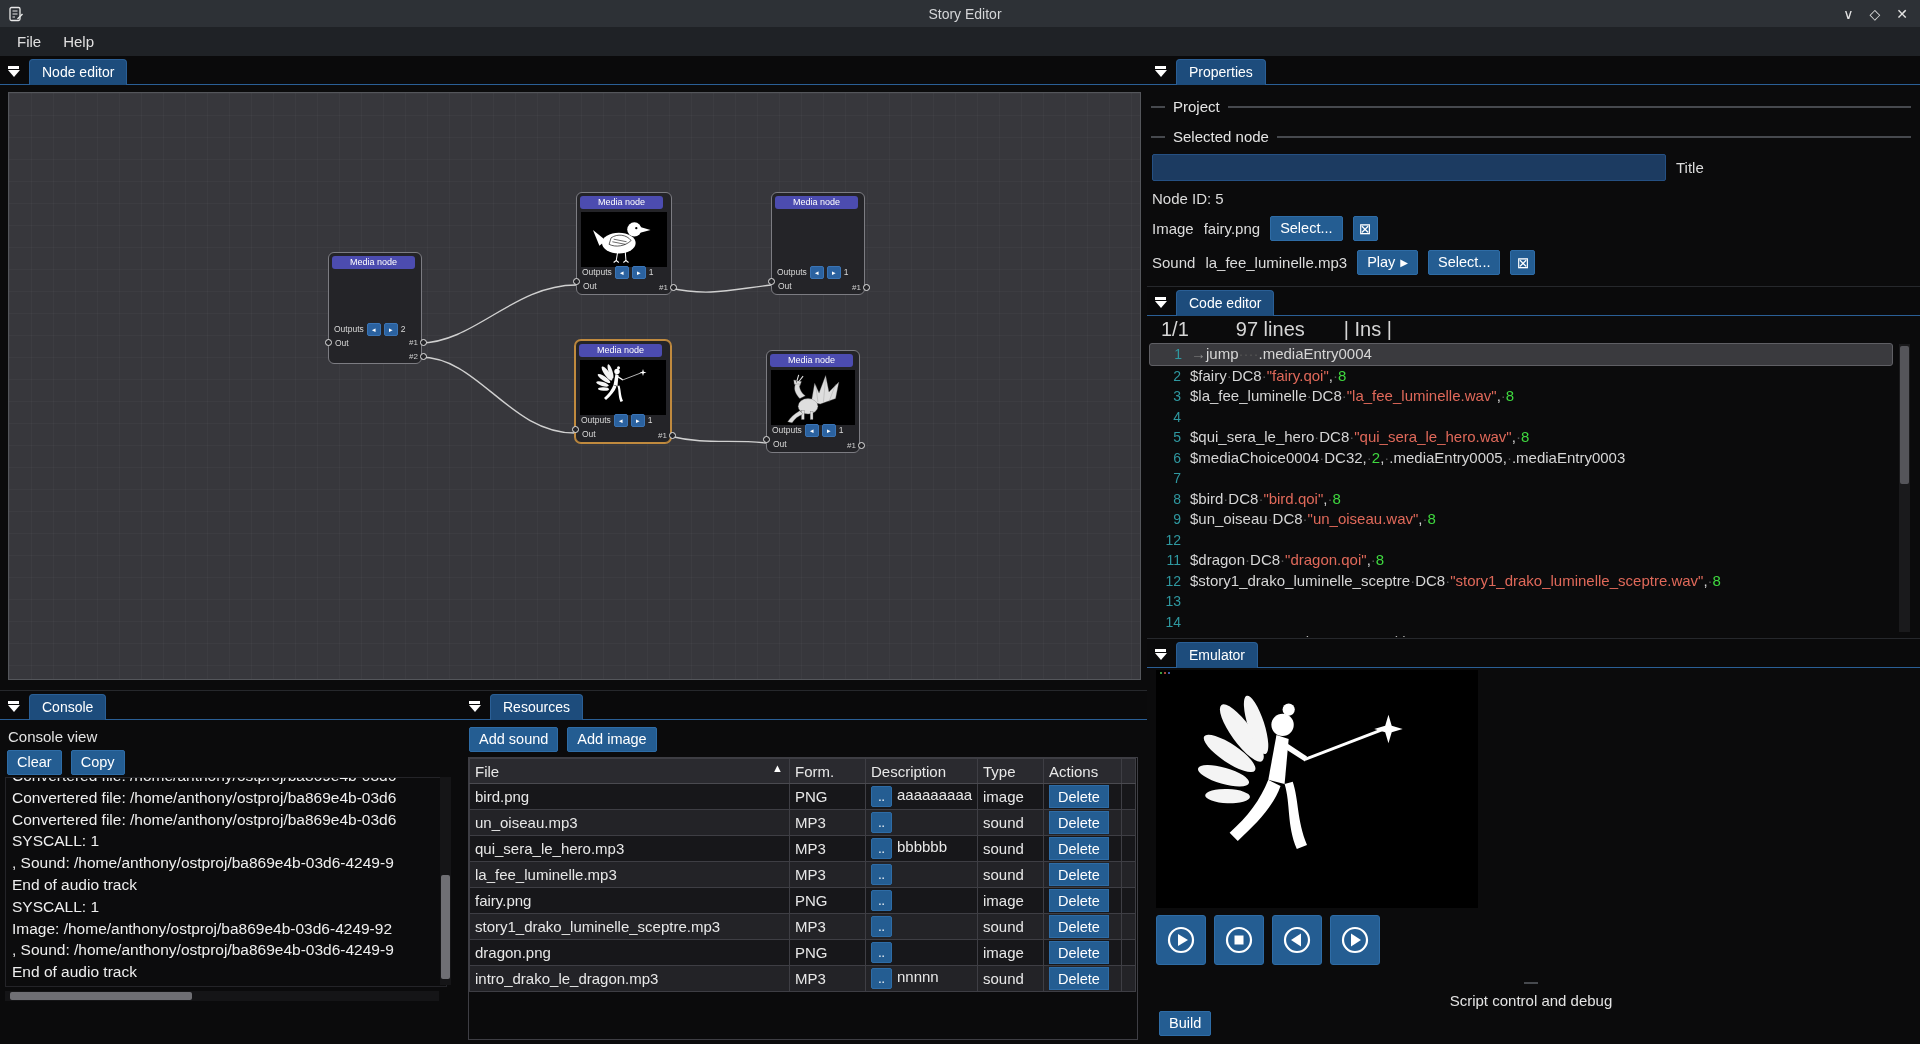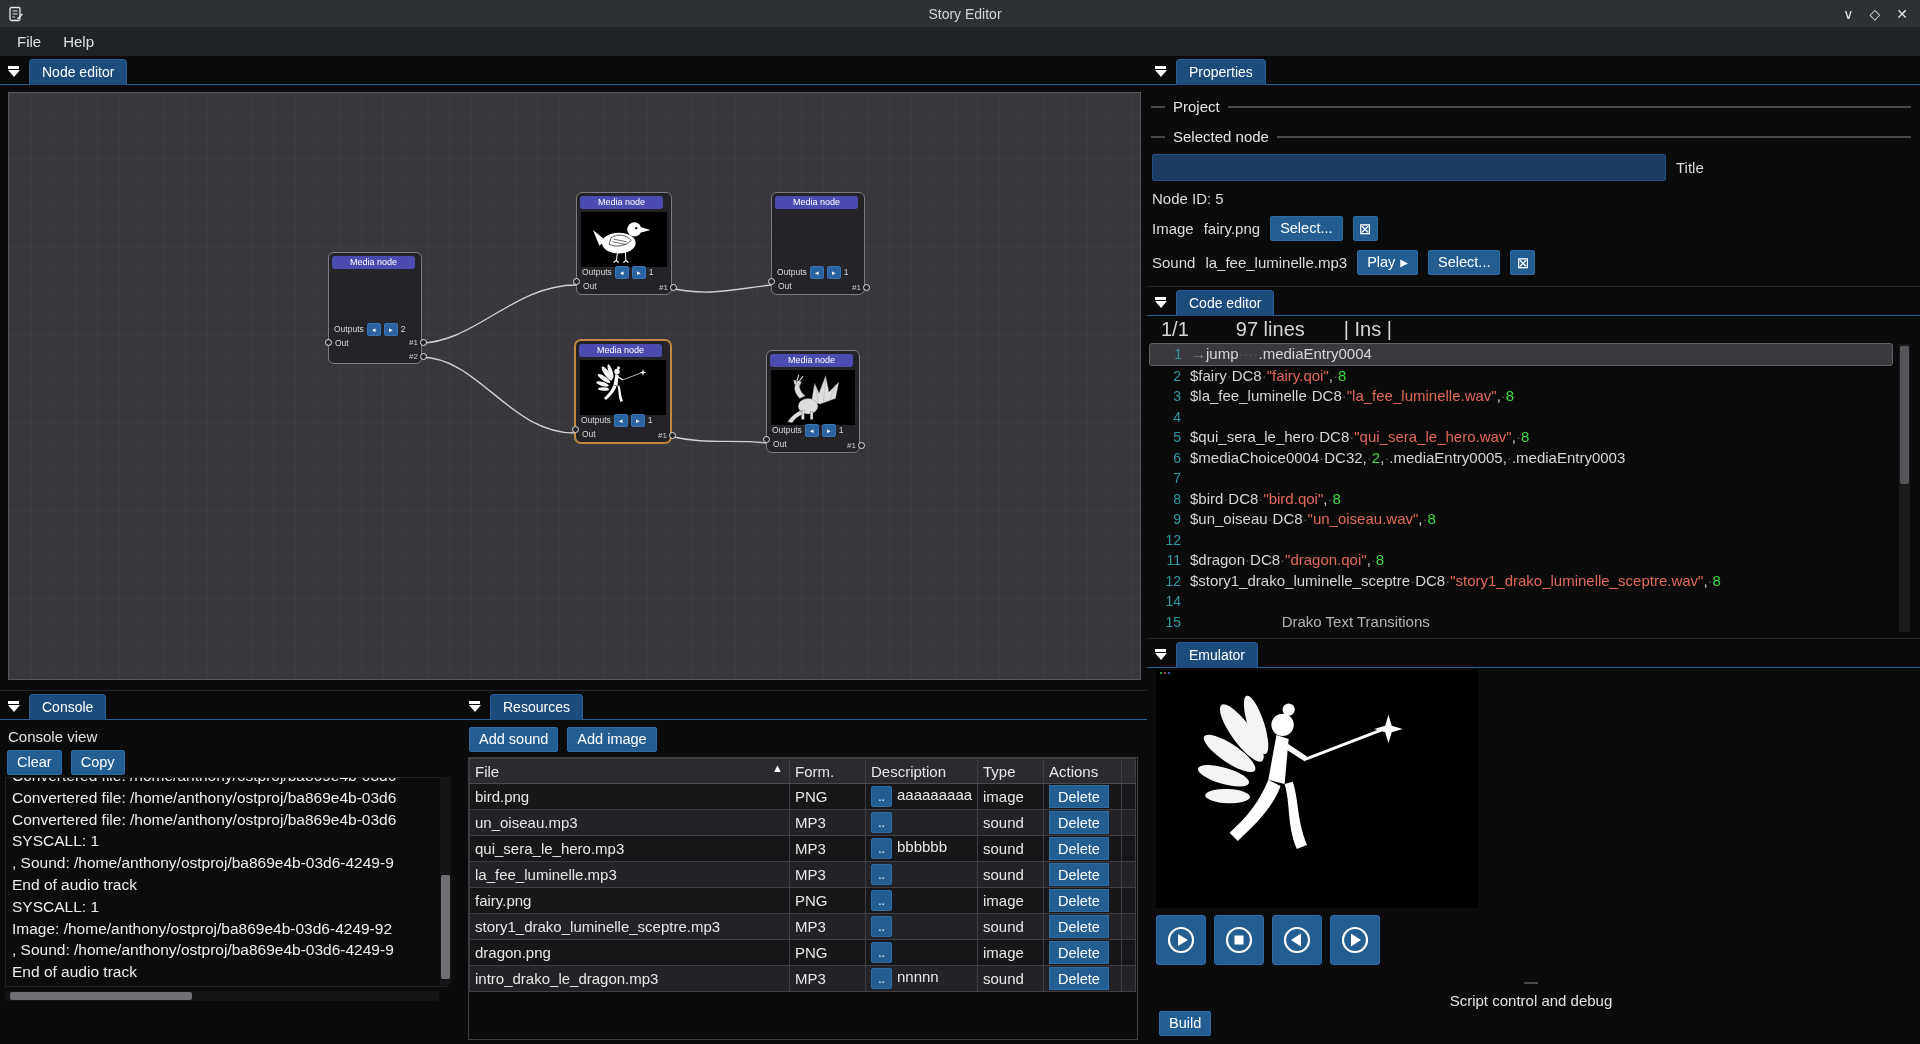--- a/index.html
+++ b/index.html
@@ -414,20 +414,24 @@
         </div>
         <div class="cl">
           <span class="num">11</span>
           <span class="txt"><span class="t-p">$dragon</span><span class="t-w">·</span><span class="t-p">DC8</span><span class="t-w">·</span><span class="t-s">"dragon.qoi"</span><span class="t-p">,</span><span class="t-w">·</span><span class="t-n">8</span></span>
         </div>
         <div class="cl">
           <span class="num">12</span>
           <span class="txt"><span class="t-p">$story1_drako_luminelle_sceptre</span><span class="t-w">·</span><span class="t-p">DC8</span><span class="t-w">·</span><span class="t-s">"story1_drako_luminelle_sceptre.wav"</span><span class="t-p">,</span><span class="t-w">·</span><span class="t-n">8</span></span>
         </div>
         <div class="cl">
+          <span class="num">13</span>
+          <span class="txt"></span>
+        </div>
+        <div class="cl">
           <span class="num">14</span>
           <span class="txt"></span>
         </div>
         <div class="cl">
           <span class="num">15</span>
           <span class="txt"><span class="t-sp">                      </span><span class="t-c">Drako Text Transitions</span></span>
         </div>
       </div>
     <div class="vscroll" id="code-vscroll">
         <div class="vthumb"></div>

